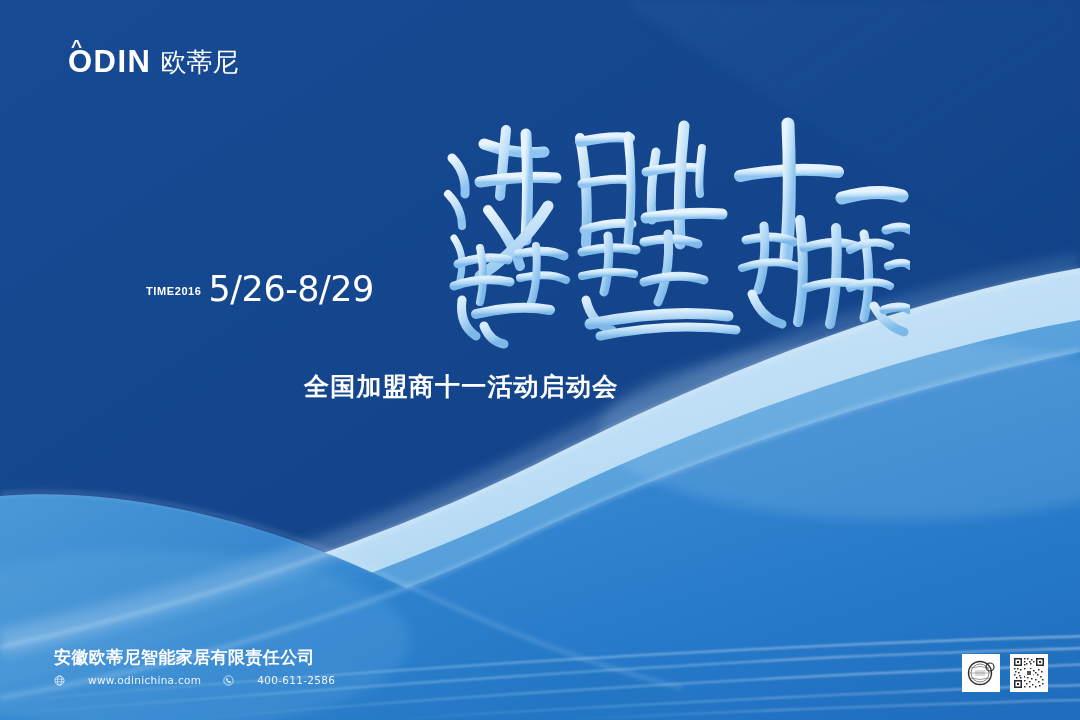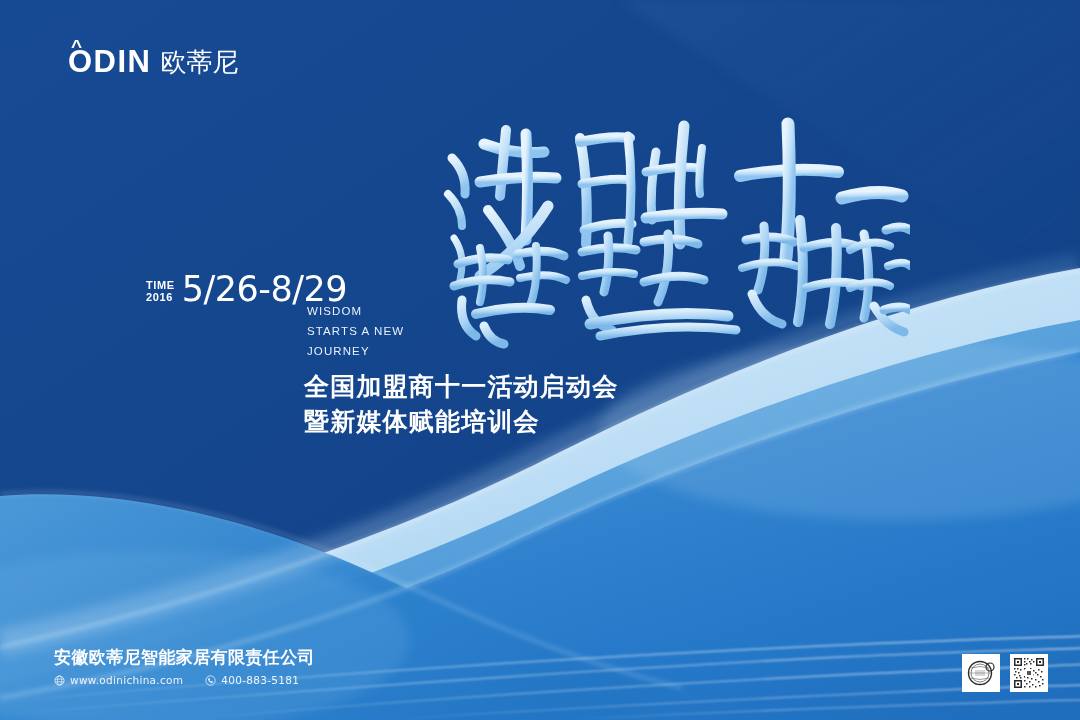--- a/index.html
+++ b/index.html
@@ -79,21 +79,21 @@
   .date-row {
     position: absolute;
     left: 146px;
     top: 272px;
     display: flex;
     align-items: center;
     color: #ffffff;
   }
   .date-label {
     display: flex;
-    flex-direction: column;
+    flex-direction: row;
     font-size: 11px;
     font-weight: 700;
     line-height: 1.12;
     letter-spacing: 0.6px;
     margin-right: 7px;
     padding-top: 3px;
   }
   .date-value {
     font-size: 35px;
     font-weight: 400;
@@ -146,21 +146,21 @@
   }
   .footer-contacts {
     display: flex;
     align-items: center;
     gap: 22px;
     margin-top: 6px;
   }
   .contact-item {
     display: flex;
     align-items: center;
-    gap: 5px;
+    gap: 23px;
     font-size: 10.5px;
     letter-spacing: 0.3px;
     color: #eef4fc;
     white-space: nowrap;
     font-family: "DejaVu Sans", sans-serif;
   }
   .contact-icon { display: block; }
 
   
   .codes {
@@ -398,29 +398,23 @@
   </div>
 
   <div class="date-row">
     <div class="date-label">
       <span>TIME</span>
       <span>2016</span>
     </div>
     <div class="date-value">5/26-8/29</div>
   </div>
 
-  <div class="tagline">
-    <div>WISDOM</div>
-    <div>STARTS A NEW</div>
-    <div>JOURNEY</div>
-  </div>
 
   <div class="subtitle">
     <div>全国加盟商十一活动启动会</div>
-    <div>暨新媒体赋能培训会</div>
   </div>
 
   <div class="footer">
     <div class="footer-company">安徽欧蒂尼智能家居有限责任公司</div>
     <div class="footer-contacts">
       <div class="contact-item">
         <svg class="contact-icon" width="11" height="11" viewBox="0 0 16 16" aria-hidden="true">
           <circle cx="8" cy="8" r="6.6" fill="none" stroke="#eaf2fc" stroke-width="1.3"></circle>
           <ellipse cx="8" cy="8" rx="3" ry="6.6" fill="none" stroke="#eaf2fc" stroke-width="1.1"></ellipse>
           <path d="M1.8,6 H14.2 M1.8,10 H14.2" stroke="#eaf2fc" stroke-width="1.1" fill="none"></path>
@@ -428,21 +422,21 @@
         <span>www.odinichina.com</span>
       </div>
       <div class="contact-item">
         <svg class="contact-icon" width="11" height="11" viewBox="0 0 16 16" aria-hidden="true">
           <circle cx="8" cy="8" r="6.8" fill="none" stroke="#eaf2fc" stroke-width="1.2"></circle>
           <path d="M5.1,4.6 c0.5,-0.4 1.2,-0.3 1.5,0.3 l0.6,1.1 c0.2,0.4 0.1,0.9 -0.3,1.2 l-0.4,0.3
                    c0.4,0.9 1.1,1.6 2,2 l0.3,-0.4 c0.3,-0.4 0.8,-0.5 1.2,-0.3 l1.1,0.6
                    c0.6,0.3 0.7,1 0.3,1.5 c-0.6,0.7 -1.6,0.9 -2.5,0.5 C7,10.7 5.3,9 4.6,7.1
                    C4.2,6.2 4.4,5.2 5.1,4.6 Z" fill="#eaf2fc"></path>
         </svg>
-        <span>400-883-5181</span>
+        <span>400-611-2586</span>
       </div>
     </div>
   </div>
 
   <div class="codes">
     <div class="code-box">
       <svg width="32" height="32" viewBox="0 0 32 32" aria-hidden="true">
         <circle cx="15" cy="16" r="11.5" fill="none" stroke="#2b2b2b" stroke-width="1.4"></circle>
         <circle cx="15" cy="16" r="9" fill="none" stroke="#4a4a4a" stroke-width="0.7"></circle>
         <circle cx="25" cy="10" r="4" fill="none" stroke="#2b2b2b" stroke-width="1.2"></circle>

